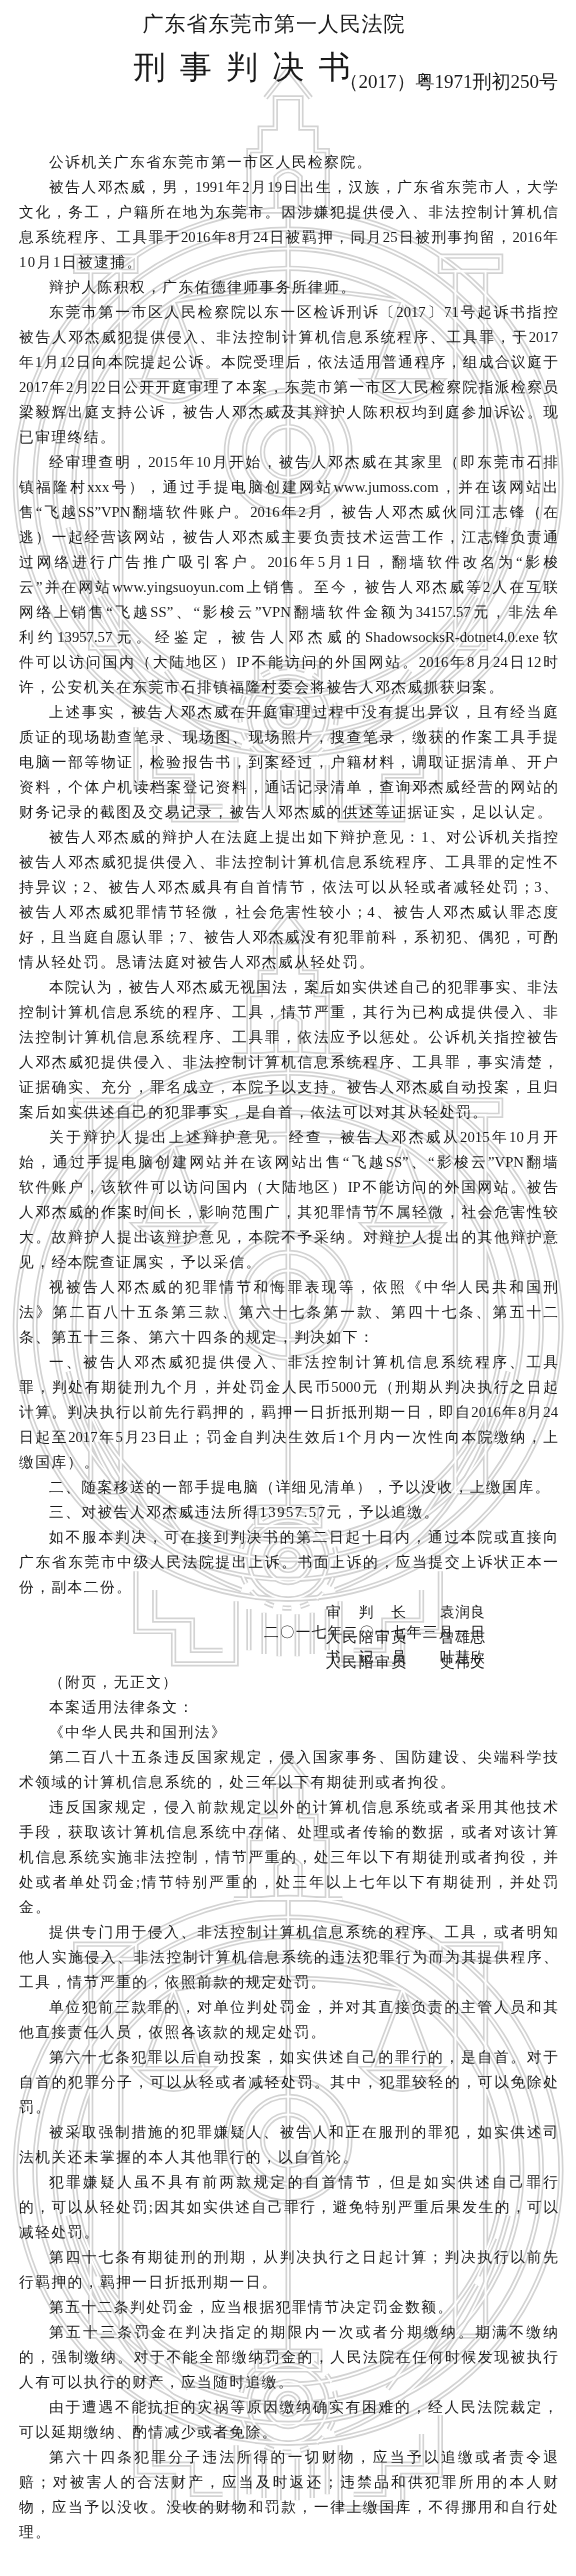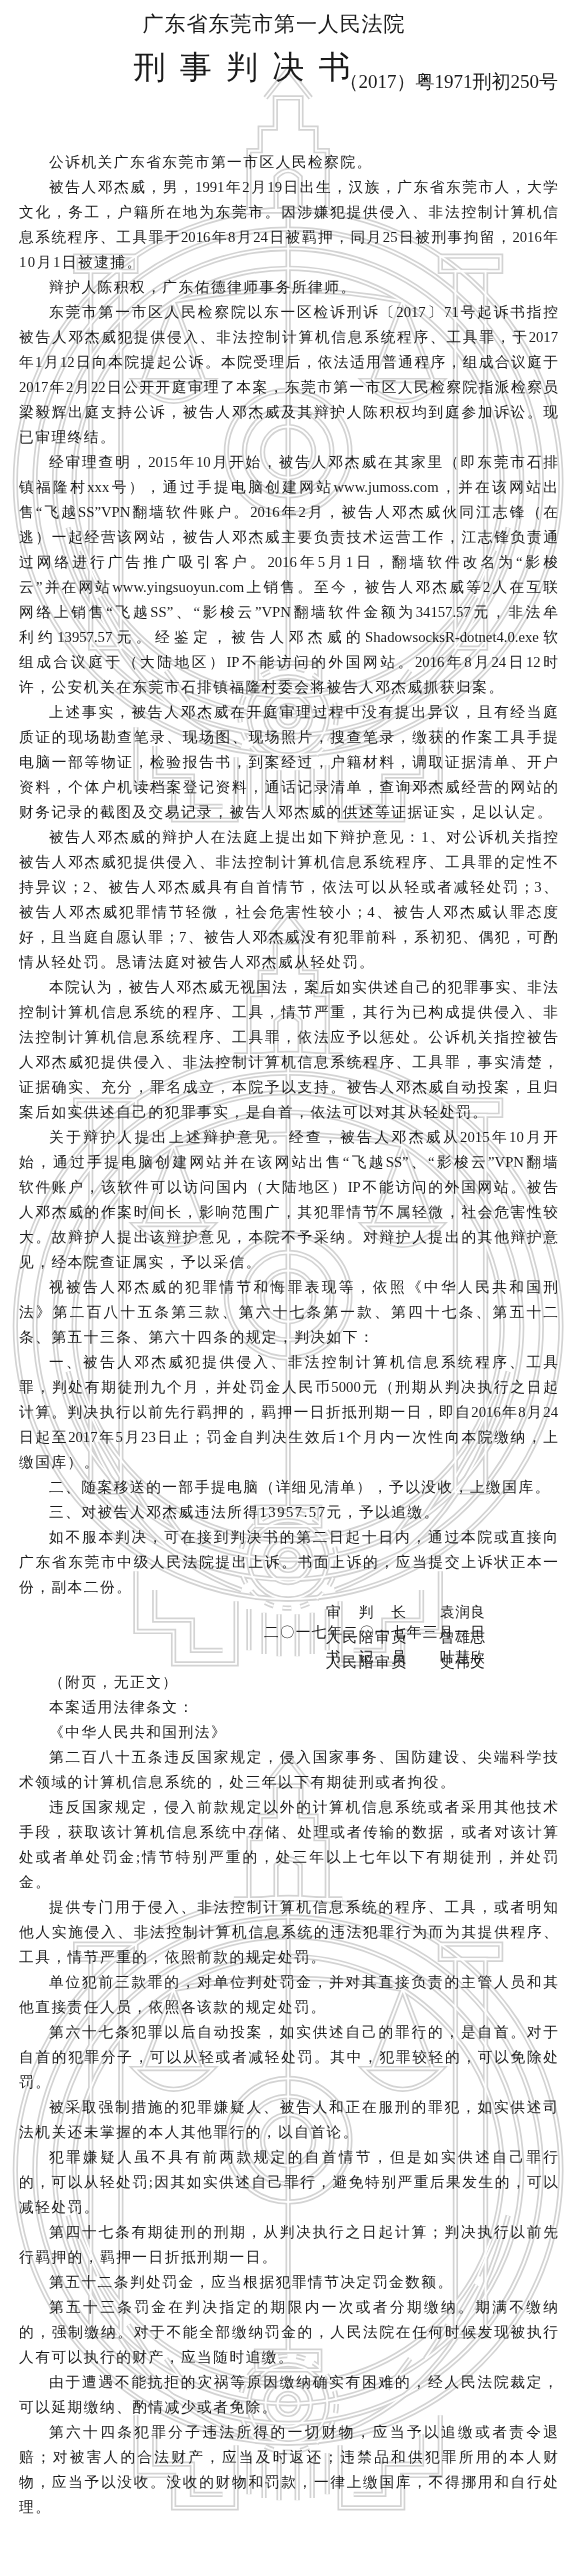--- a/index.html
+++ b/index.html
@@ -124,21 +124,21 @@
   </div>
   <div>
     <div class="ln ind full">经审理查明，2015年10月开始，被告人邓杰威在其家里（即东莞市石排</div>
     <div class="ln full">镇福隆村xxx号），通过手提电脑创建网站www.jumoss.com，并在该网站出</div>
     <div class="ln full">售“飞越SS”VPN翻墙软件账户。2016年2月，被告人邓杰威伙同江志锋（在</div>
     <div class="ln full">逃）一起经营该网站，被告人邓杰威主要负责技术运营工作，江志锋负责通</div>
     <div class="ln full">过网络进行广告推广吸引客户。2016年5月1日，翻墙软件改名为“影梭</div>
     <div class="ln full">云”并在网站www.yingsuoyun.com上销售。至今，被告人邓杰威等2人在互联</div>
     <div class="ln full">网络上销售“飞越SS”、“影梭云”VPN翻墙软件金额为34157.57元，非法牟</div>
     <div class="ln full">利约13957.57元。经鉴定，被告人邓杰威的ShadowsocksR-dotnet4.0.exe软</div>
-    <div class="ln full">组成合议庭于（大陆地区）IP不能访问的外国网站。2016年8月24日12时</div>
+    <div class="ln full">件可以访问国内（大陆地区）IP不能访问的外国网站。2016年8月24日12时</div>
     <div class="ln last">许，公安机关在东莞市石排镇福隆村委会将被告人邓杰威抓获归案。</div>
   </div>
   <div>
     <div class="ln ind full">上述事实，被告人邓杰威在开庭审理过程中没有提出异议，且有经当庭</div>
     <div class="ln full">质证的现场勘查笔录、现场图、现场照片，搜查笔录，缴获的作案工具手提</div>
     <div class="ln full">电脑一部等物证，检验报告书，到案经过，户籍材料，调取证据清单、开户</div>
     <div class="ln full">资料，个体户机读档案登记资料，通话记录清单，查询邓杰威经营的网站的</div>
     <div class="ln last">财务记录的截图及交易记录，被告人邓杰威的供述等证据证实，足以认定。</div>
   </div>
   <div>
@@ -211,20 +211,21 @@
   <div class="ln ind last">本案适用法律条文：</div>
   <div class="ln ind last">《中华人民共和国刑法》</div>
 
   <div>
     <div class="ln ind full">第二百八十五条违反国家规定，侵入国家事务、国防建设、尖端科学技</div>
     <div class="ln last">术领域的计算机信息系统的，处三年以下有期徒刑或者拘役。</div>
   </div>
   <div>
     <div class="ln ind full">违反国家规定，侵入前款规定以外的计算机信息系统或者采用其他技术</div>
     <div class="ln full">手段，获取该计算机信息系统中存储、处理或者传输的数据，或者对该计算</div>
+    <div class="ln full">机信息系统实施非法控制，情节严重的，处三年以下有期徒刑或者拘役，并</div>
     <div class="ln full">处或者单处罚金;情节特别严重的，处三年以上七年以下有期徒刑，并处罚</div>
     <div class="ln last">金。</div>
   </div>
   <div>
     <div class="ln ind full">提供专门用于侵入、非法控制计算机信息系统的程序、工具，或者明知</div>
     <div class="ln full">他人实施侵入、非法控制计算机信息系统的违法犯罪行为而为其提供程序、</div>
     <div class="ln last">工具，情节严重的，依照前款的规定处罚。</div>
   </div>
   <div>
     <div class="ln ind full">单位犯前三款罪的，对单位判处罚金，并对其直接负责的主管人员和其</div>

